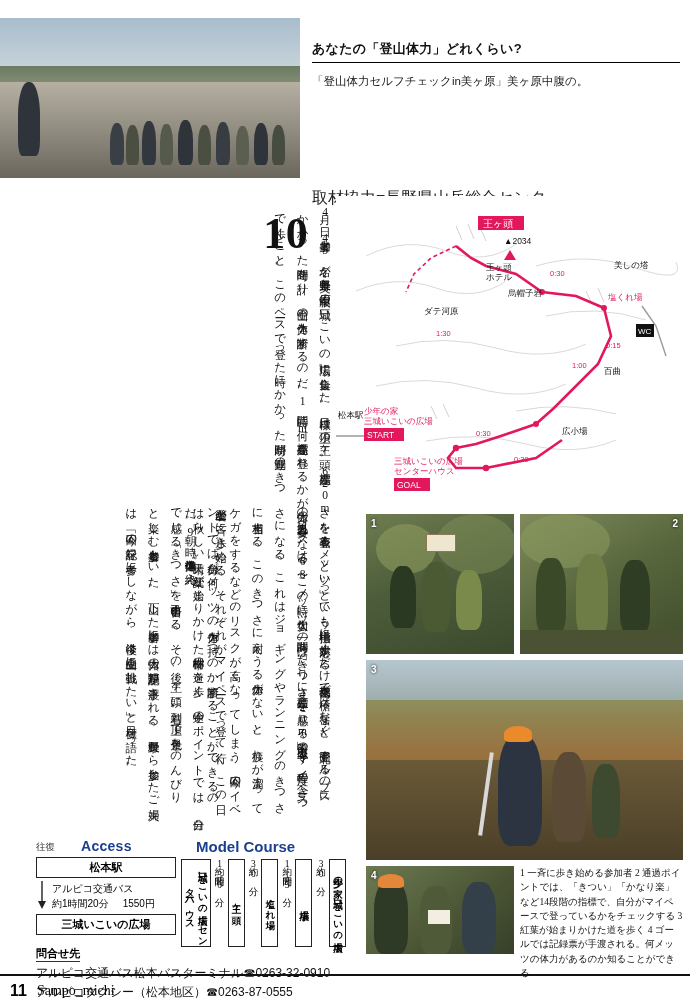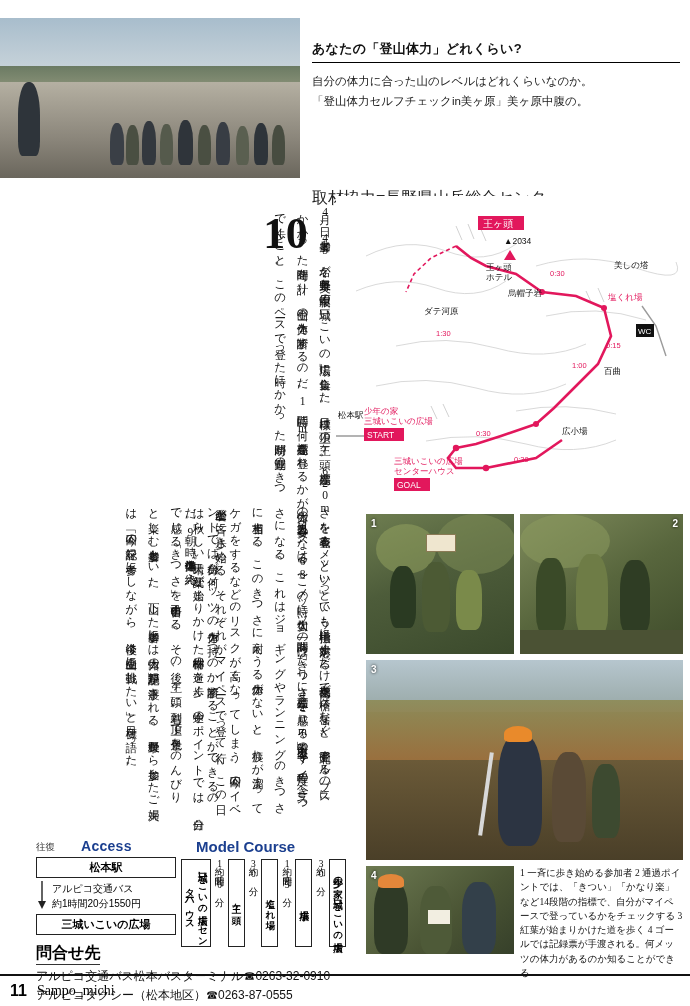--- a/index.html
+++ b/index.html
@@ -125,21 +125,21 @@
   }
   .ofuku { font-size: 9.5px; color:#333; margin-right:20px; }
   .station-box {
     border: 1px solid #222; text-align:center; font-size:11px; font-weight:bold;
     padding: 2px 0; width: 140px; background:#fff;
   }
   .bus-line { font-size: 10px; line-height:1.5; padding-left: 14px; position:relative; }
   .note { font-size: 9.5px; color:#222; margin-top:4px; }
 
   .contact-title {
-    font-size: 16px; font-weight:bold; border-bottom:1px solid #333; display:inline-block;
+    font-size: 11px; font-weight:bold; border-bottom:1px solid #333; display:inline-block;
     margin-bottom:2px;
   }
   .contact-line { font-size: 12px; line-height:1.55; color:#111; }
 
   .model-wrap {
     position:absolute; left:196px; top:838px; width:150px;
   }
   .model-title { font-size:15px; font-weight:bold; color:#1b3f8f; }
   .vcourse {
     writing-mode: vertical-rl; text-orientation: upright;
@@ -179,21 +179,20 @@
   <div class="fig-person" style="left:216px;width:14px;height:43px;background:#383d44;"></div>
   <div class="fig-person" style="left:236px;width:13px;height:39px;background:#5a5f50;"></div>
   <div class="fig-person" style="left:254px;width:14px;height:42px;background:#2e343a;"></div>
   <div class="fig-person" style="left:272px;width:13px;height:40px;background:#474c40;"></div>
 </div>
 
 <div class="header">
   <div class="kicker">あなたの「登山体力」どれくらい?</div>
   <div class="rule-under-title"></div>
   <div class="lede">
-    <div>自分の体力に合った山のレベルはどれくらいなのか。</div>
     <div>「登山体力セルフチェックin美ヶ原」美ヶ原中腹の。</div>
   </div>
 </div>
 <div class="credit">取材協力=長野県山岳総合センター</div>
 
 <div class="map">
 <svg width="348" height="298" viewBox="0 0 348 298">
 
   <g stroke="#cfcfcf" fill="none" stroke-width="0.8">
     <path d="M30 60 Q70 40 110 55 T180 48"></path>
@@ -335,21 +334,21 @@
   </div>
   <div style="margin-top:3px;">
     <div class="station-box">松本駅</div>
     <div style="display:flex;align-items:center;margin:3px 0;">
       <svg width="12" height="30">
         <line x1="6" y1="0" x2="6" y2="22" stroke="#222" stroke-width="1.4"></line>
         <path d="M2 20 L6 28 L10 20 z" fill="#222"></path>
       </svg>
       <div style="margin-left:4px;">
         <div class="bus-line" style="padding-left:0;">アルピコ交通バス</div>
-        <div class="bus-line" style="padding-left:0;display:flex;">
+        <div class="bus-line" style="padding-left:0;display:flex;gap:14px;">
           <span>約1時間20分</span>
           <span>1550円</span>
         </div>
       </div>
     </div>
     <div class="station-box">三城いこいの広場</div>
   </div>
   <div style="margin-top:8px;">
     <div class="contact-title">問合せ先</div>
     <div class="contact-line">アルピコ交通バス松本バスターミナル☎0263-32-0910</div>

